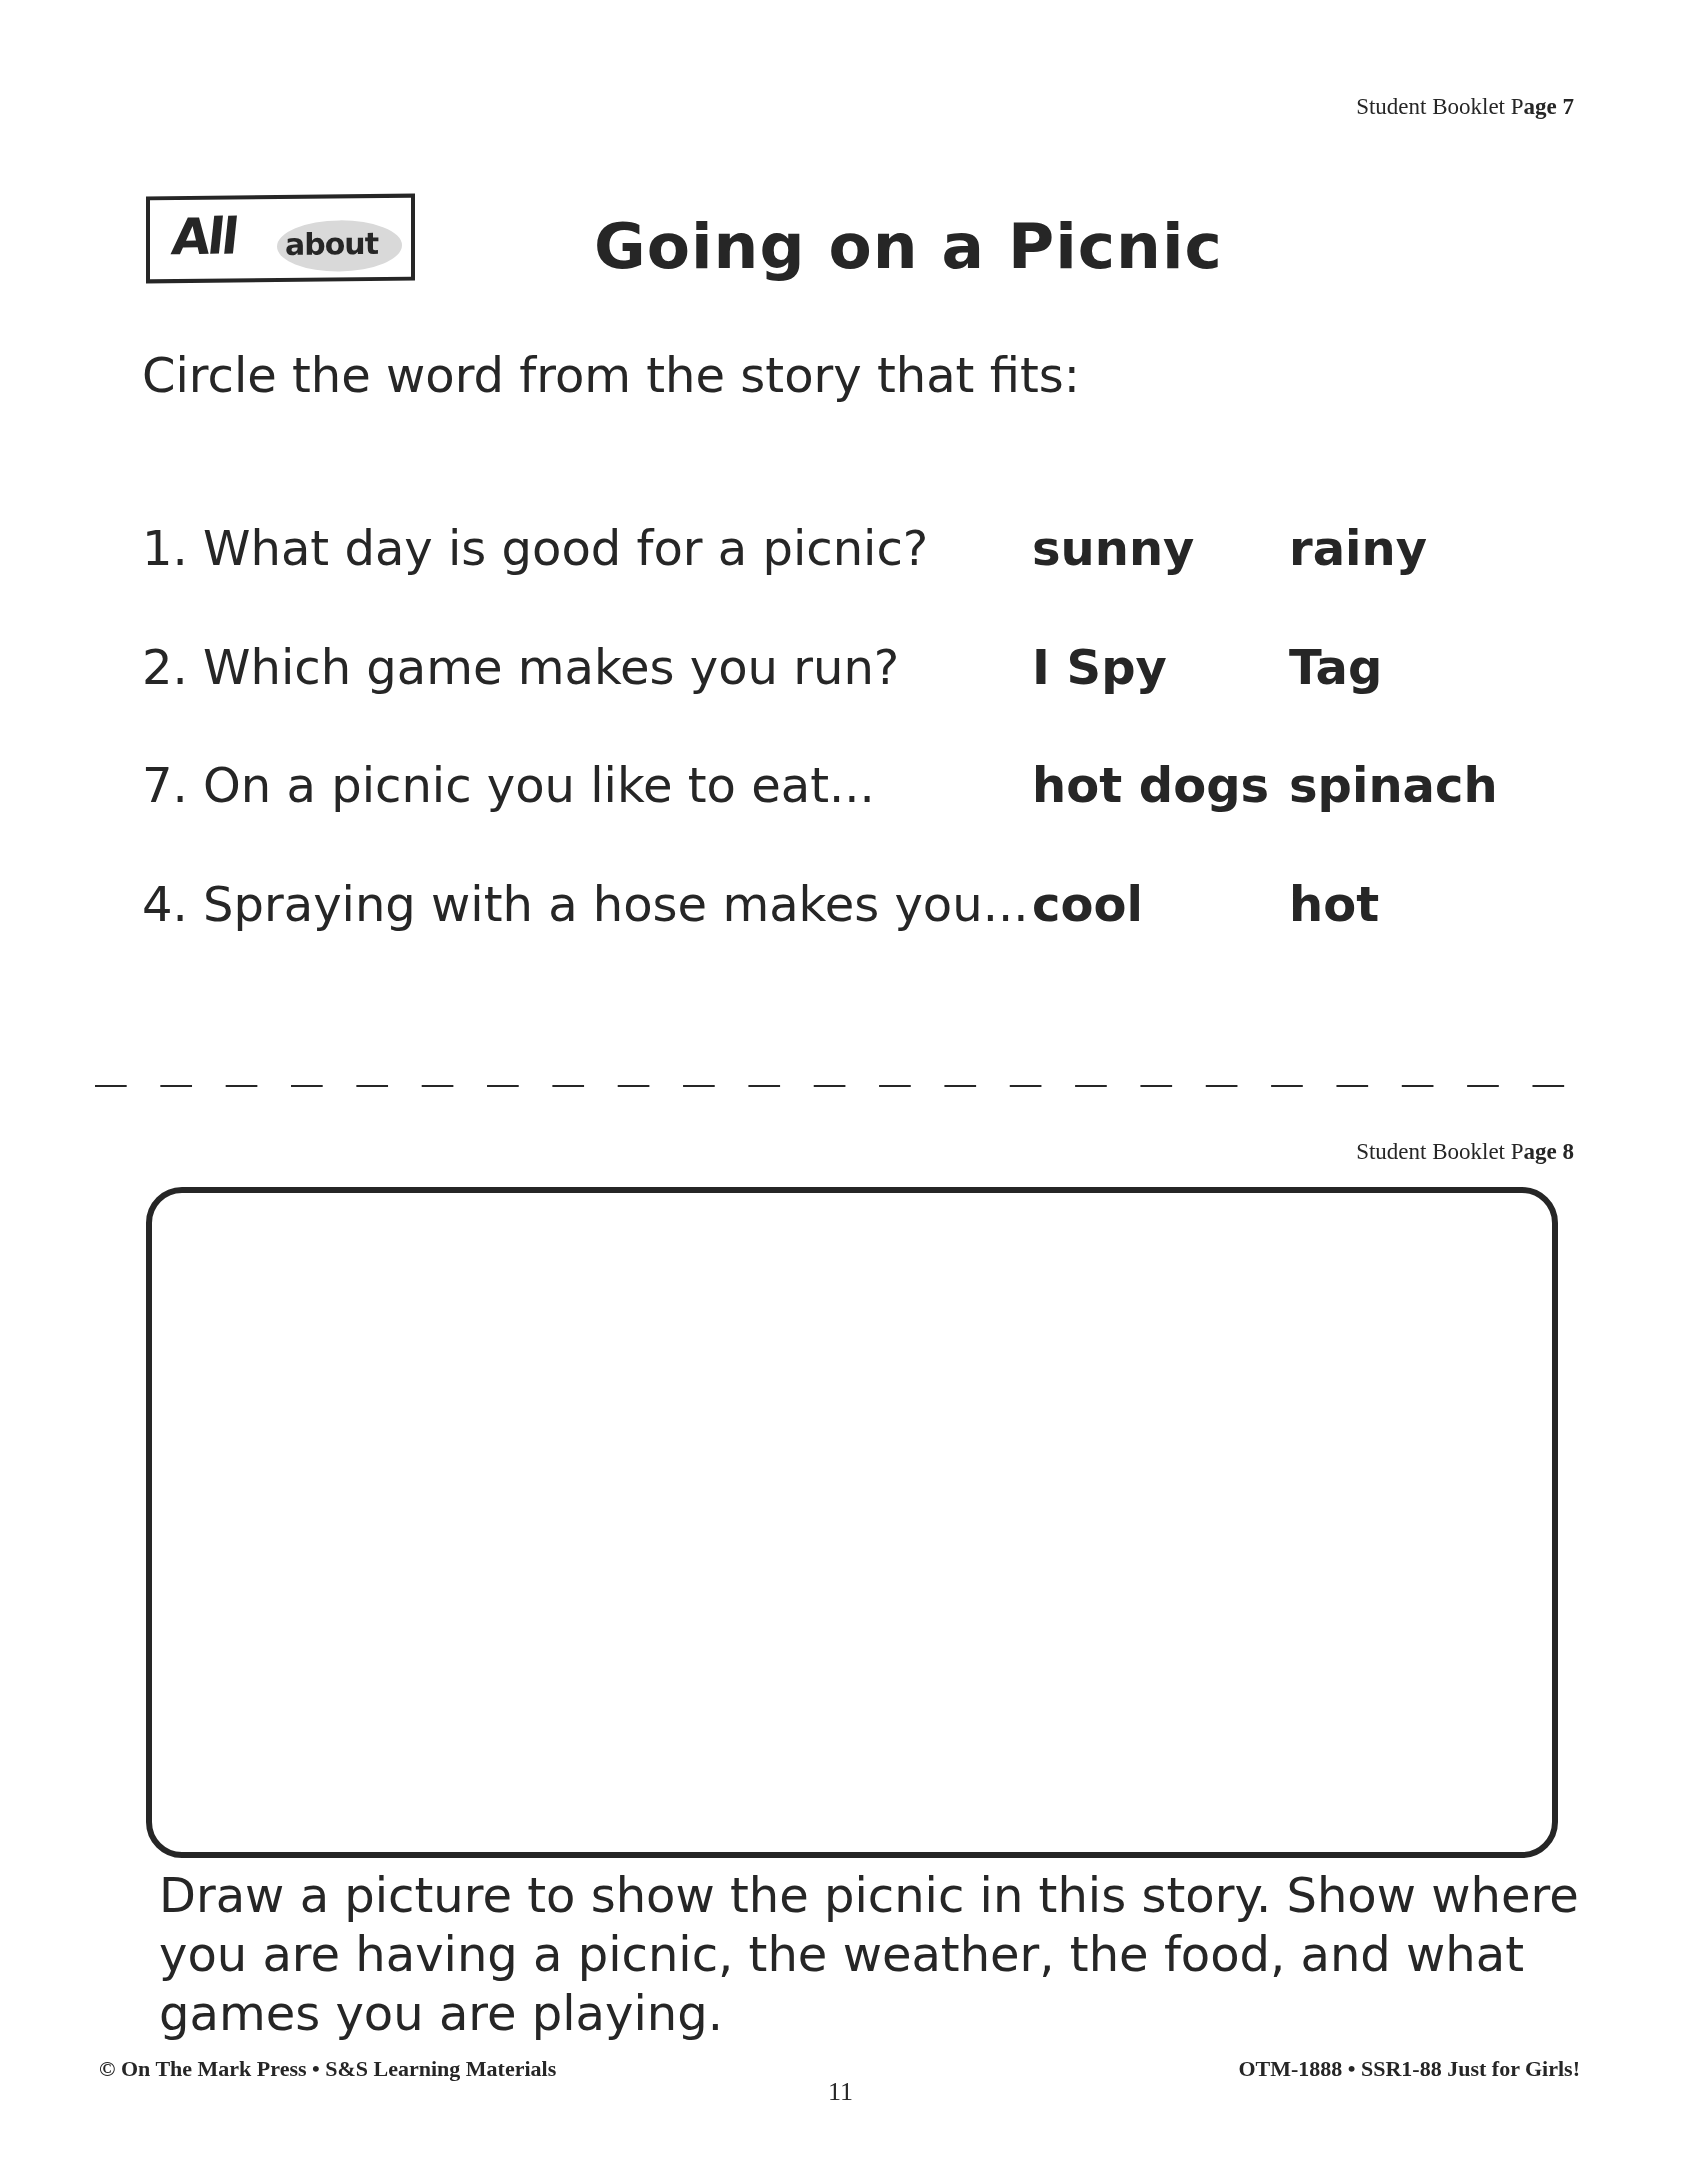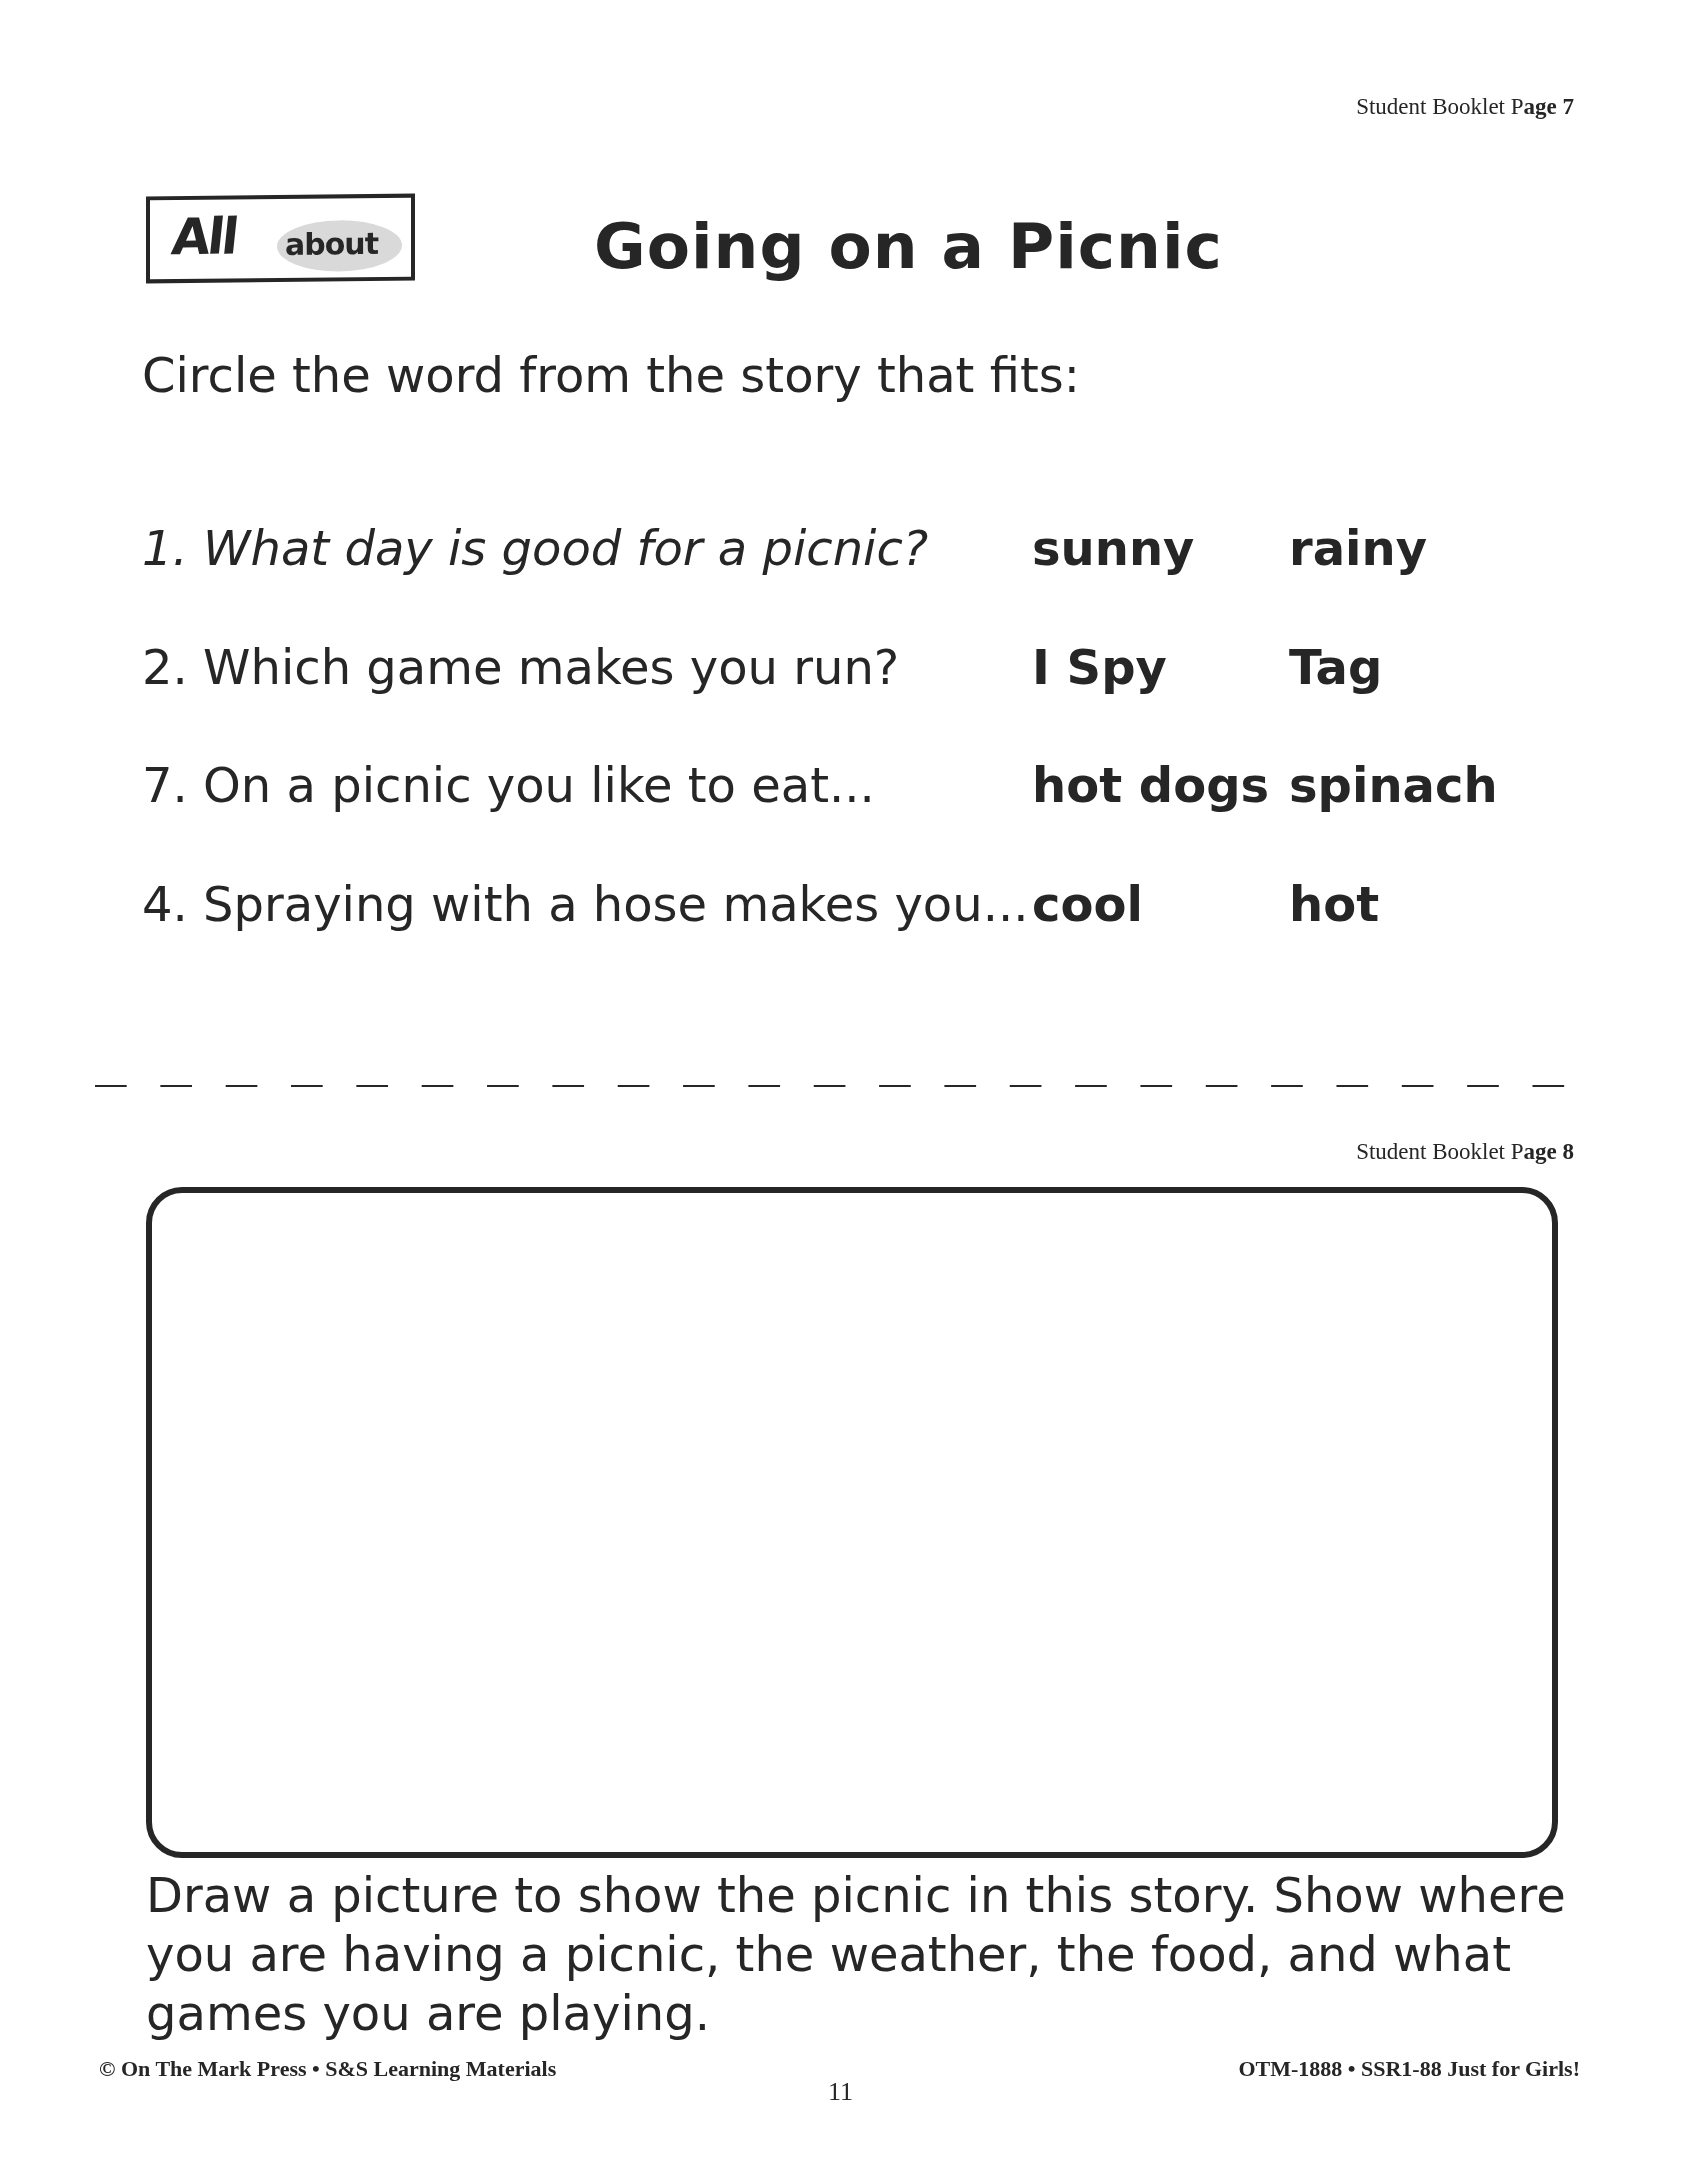--- a/index.html
+++ b/index.html
@@ -39,21 +39,21 @@
   .ans { font-size: 48px; font-weight: bold; }
   .a1 { left: 1032px; text-align: right; }
   .a2 { left: 1289px; }
   .cutline-svg { position: absolute; left: 95px; top: 1081px; }
 
   .draw-box {
     left: 146px; top: 1187px; width: 1412px; height: 671px;
     border: 6px solid #262626; border-radius: 36px; box-sizing: border-box;
   }
 
-  .instr { left: 146px; top: 1866px; width: 1426px; font-size: 48px; line-height: 59px; white-space: normal; }
+  .instr { left: 159px; top: 1866px; width: 1426px; font-size: 48px; line-height: 59px; white-space: normal; }
 
   .footer { font-size: 22px; font-weight: bold; }
   .page-num { font-size: 26px; margin-top: 7px; }
 </style>
 </head>
 <body>
 
 <div class="abs serif page-label" style="right:109px; top:94px;">
   <span>Student Booklet P</span><b>age 7</b>
 </div>
@@ -61,21 +61,21 @@
 <div class="abs badge">
   <span class="badge-all">All</span>
   <span class="badge-oval"></span>
   <span class="badge-about">about</span>
 </div>
 
 <div class="abs sans title">Going on a Picnic</div>
 
 <div class="abs sans prompt">Circle the word from the story that fits:</div>
 
-<div class="abs sans q" style="top:520px;font-style:italic;">1.  What day is good for a picnic?</div>
+<div class="abs sans q" style="top:520px;">1.  What day is good for a picnic?</div>
 <div class="abs sans ans a1" style="top:520px;">sunny</div>
 <div class="abs sans ans a2" style="top:520px;">rainy</div>
 
 <div class="abs sans q" style="top:639px;">2. Which game makes you run?</div>
 <div class="abs sans ans a1" style="top:639px;">I Spy</div>
 <div class="abs sans ans a2" style="top:639px;">Tag</div>
 
 <div class="abs sans q" style="top:757px;">7. On a picnic you like to eat...</div>
 <div class="abs sans ans a1" style="top:757px;">hot dogs</div>
 <div class="abs sans ans a2" style="top:757px;">spinach</div>

